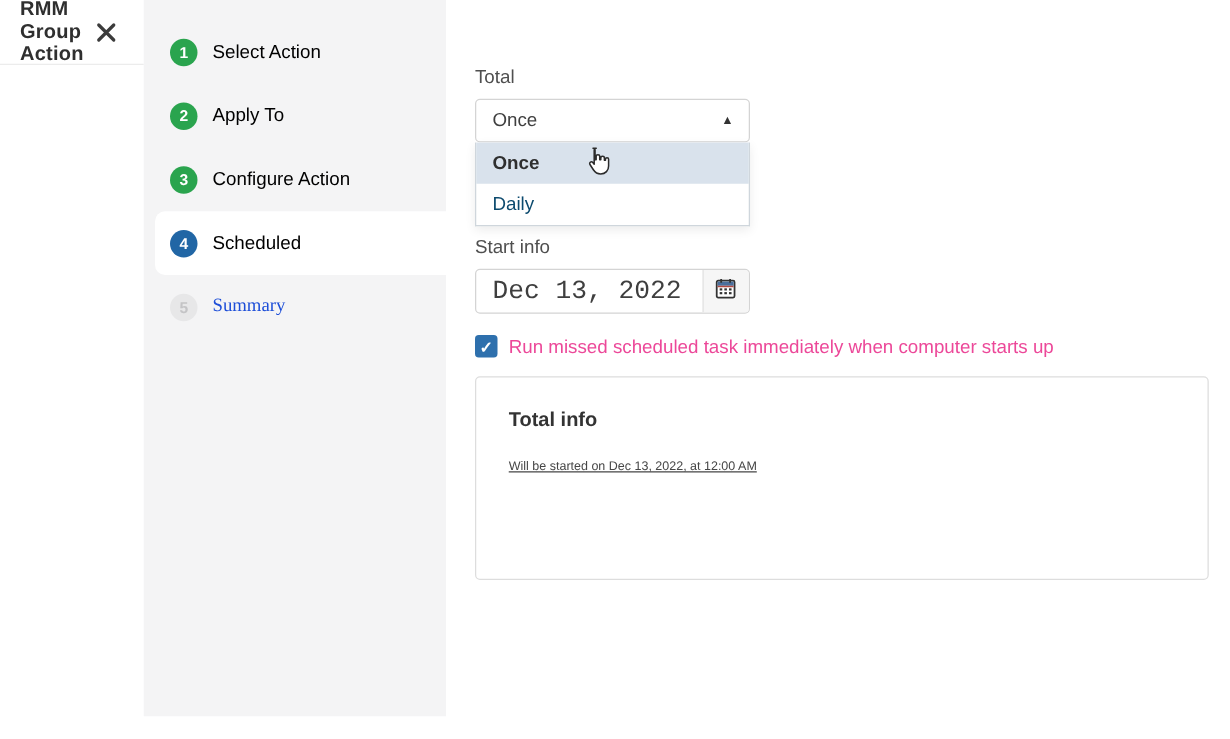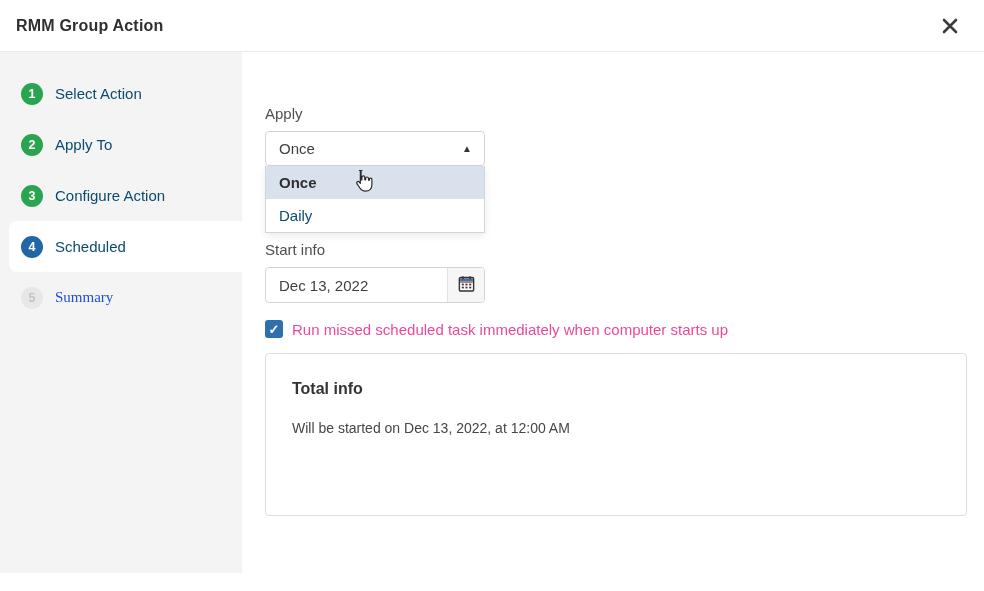--- a/index.html
+++ b/index.html
@@ -1,19 +1,19 @@
 <!DOCTYPE html>
 <html style="--completed-step: #2aa44e; --active-step: #2166a5; --checkbox: #2e70ad; --option-highlight: #d9e2ec;"><head>
 <meta charset="utf-8">
 <style>
   * { box-sizing: border-box; margin: 0; padding: 0; }
   html, body { width: 984px; height: 591px; background: #fff; }
   body { font-family: "Liberation Sans", sans-serif; color: #3d3d3d; overflow: hidden; }
 
-  .modal { width: 984px; height: 573px; display: flex; flex-direction: column; background: #fff; }
+  .modal { width: 984px; height: 573px; display: flex; flex-direction: row; background: #fff; }
 
   
   .modal-header {
     height: 52px; flex: 0 0 52px; display: flex; align-items: center;
     justify-content: space-between; padding: 0 20px 0 16px;
     border-bottom: 1px solid #ececec; background: #fff;
   }
   .modal-title { font-size: 16px; font-weight: 700; color: #2f2f2f; letter-spacing: .2px; }
   .close-btn { width: 28px; height: 28px; display: flex; align-items: center; justify-content: center; cursor: pointer; }
   .close-btn svg { display: block; }
@@ -26,21 +26,21 @@
   .step { height: 51px; display: flex; align-items: center; gap: 12px; padding-left: 21px; cursor: pointer; }
   .step.active { background: #fff; margin-left: 9px; padding-left: 12px; border-radius: 8px 0 0 8px; }
   .step-circle {
     width: 22px; height: 22px; border-radius: 50%; flex: 0 0 22px;
     display: flex; align-items: center; justify-content: center;
     color: #fff; font-size: 12.5px; font-weight: 700;
   }
   .step.completed .step-circle { background: var(--completed-step, #2aa44e); }
   .step.active .step-circle { background: var(--active-step, #2166a5); }
   .step.upcoming .step-circle { background: #e7e7e8; color: #c4c4c6; }
-  .step-label { font-size: 15px; color: #0c4a6e; }
+  .step-label { font-size: 15px; color: #000000; }
   .step.upcoming .step-label { color: #1d4ed8; font-family: Liberation Serif, serif; }
 
   
   .content { flex: 1; background: #fff; padding: 26px 17px 0 23px; position: relative; }
   .content-heading { font-size: 20px; font-weight: 700; color: #333; }
 
   .field-label { margin-top: 27px; font-size: 15px; color: #4f4f4f; }
 
   .select-box {
     margin-top: 9px; width: 220px; height: 35px; background: #fff;
@@ -57,40 +57,40 @@
   }
   .dropdown-option { height: 33px; display: flex; align-items: center; padding-left: 13px; font-size: 15px; color: #0c4a6e; cursor: pointer; }
   .dropdown-option.highlighted { background: var(--option-highlight, #d9e2ec); color: #2f2f2f; font-weight: 700; }
 
   .cursor-pointer { position: absolute; left: 84px; top: 2px; width: 24px; height: 26px; pointer-events: none; }
 
   .date-group {
     margin-top: 9px; width: 220px; height: 36px; border: 1px solid #d4d4d4;
     border-radius: 4px; display: flex; overflow: hidden; background: #fff;
   }
-  .date-input { flex: 1; display: flex; align-items: center; padding-left: 13px; font-size: 15px; color: #3f3f3f; }
+  .date-input { flex: 1; display: flex; align-items: center; padding-left: 13px; font-size: 21px; color: #3f3f3f; font-family: Liberation Mono, monospace; }
   .date-cal-btn {
     width: 37px; flex: 0 0 37px; background: #f6f6f6; border-left: 1px solid #e2e2e2;
     display: flex; align-items: center; justify-content: center; cursor: pointer;
   }
 
   .checkbox-row { margin-top: 17px; display: flex; align-items: center; gap: 9px; }
   .checkbox {
     width: 18px; height: 18px; border-radius: 3px; background: var(--checkbox, #2e70ad);
     display: flex; align-items: center; justify-content: center; cursor: pointer;
     color: #fff; font-size: 13px; font-weight: 700; line-height: 1;
   }
   .checkbox-label { font-size: 15px; color: #ec4899; }
 
   .total-box {
     margin-top: 15px; height: 163px; border: 1px solid #ddd; border-radius: 4px;
     padding: 26px 25px 0 26px; background: #fff;
   }
   .total-heading { font-size: 16px; font-weight: 700; color: #333; }
-  .total-text { margin-top: 22px; font-size: 14px; color: #464646; }
+  .total-text { margin-top: 22px; font-size: 10px; color: #464646; text-decoration: underline; }
 </style>
 </head>
 <body>
 
 <div class="modal">
 
   <div class="modal-header">
     <div class="modal-title">RMM Group Action</div>
     <div class="close-btn">
       <span>
@@ -121,21 +121,21 @@
         <div class="step-label">Scheduled</div>
       </div>
       <div class="step upcoming">
         <div class="step-circle">5</div>
         <div class="step-label">Summary</div>
       </div>
     </div>
 
     <div class="content">
 
-      <div class="field-label">Apply</div>
+      <div class="field-label">Total</div>
 
       <div class="select-box">
         <span class="select-value">Once</span>
         <span class="caret-up">▲</span>
       </div>
 
       <div class="dropdown-menu">
         <div class="dropdown-option highlighted">Once</div>
         <div class="dropdown-option">Daily</div>
         <span class="cursor-pointer">

